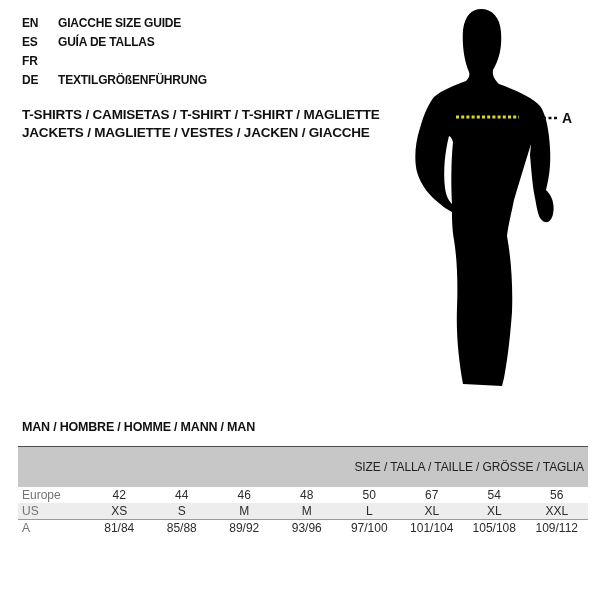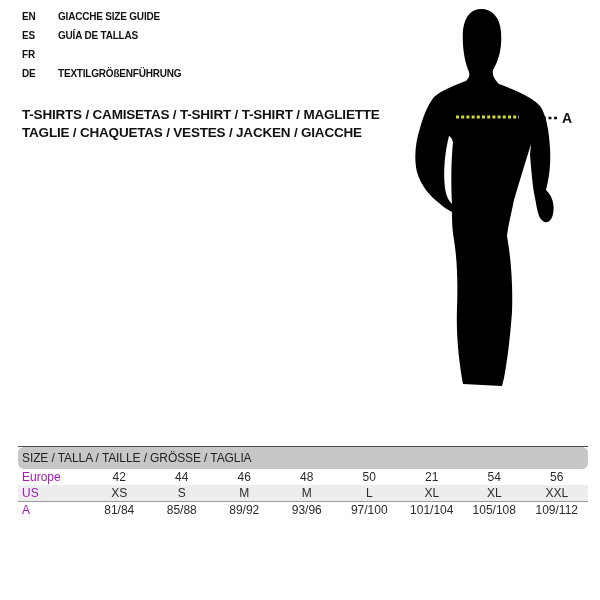--- a/index.html
+++ b/index.html
@@ -2,39 +2,39 @@
 <html><head>
 <meta charset="utf-8">
 <style>
   html,body{margin:0;padding:0;background:#fff;}
   .canvas{
     position:relative;width:600px;height:600px;background:#ffffff;
     font-family:"Liberation Sans",sans-serif;color:#111;overflow:hidden;
   }
   
   .lang-list{position:absolute;left:22px;top:11px;}
-  .lang-row{display:flex;height:19px;align-items:flex-start;font-weight:700;font-size:10px;letter-spacing:-0.2px;}
+  .lang-row{display:flex;height:19px;align-items:flex-end;font-weight:700;font-size:12px;letter-spacing:-0.2px;}
   .lang-code{width:36px;flex:0 0 36px;}
   
   .cats{position:absolute;left:22px;top:106px;font-weight:700;font-size:13.5px;line-height:18px;letter-spacing:-0.2px;}
   
   svg.fig{position:absolute;left:0;top:0;pointer-events:none;}
   
   .man-title{position:absolute;left:22px;top:420px;font-weight:700;font-size:12.5px;letter-spacing:-0.2px;}
   
   table.size-table{
     position:absolute;left:18px;top:446px;width:570px;
     border-collapse:collapse;font-size:12px;color:#2b2b2b;table-layout:fixed;
   }
   table.size-table th.hdr{
-    background:#c7c7c7;text-align:left;font-weight:400;font-size:12px;color:#222;
-    padding:4px 4px;height:14px;border-top:1px solid #4a4a4a;letter-spacing:-0.1px;border-radius:6px;
+    background:#c7c7c7;text-align:right;font-weight:400;font-size:12px;color:#222;
+    padding:13px 4px;height:14px;border-top:1px solid #4a4a4a;letter-spacing:-0.1px;
   }
   table.size-table td{height:16px;text-align:center;padding:0;font-weight:400;}
-  table.size-table td.lbl{text-align:left;padding-left:4px;color:#a21caf;}
+  table.size-table td.lbl{text-align:left;padding-left:4px;color:#737373;}
   table.size-table col.c-lbl{width:70px;}
   tr.shade td{background:#ededed;}
   tr.a-row td{border-top:1px solid #9a9a9a;}
   
   .footnote{position:absolute;left:22px;top:543px;font-weight:700;font-size:12.5px;letter-spacing:-0.2px;}
 </style>
 </head>
 <body>
 
 <div class="canvas">
@@ -52,21 +52,21 @@
       <span class="lang-code">FR</span>
     </div>
     <div class="lang-row">
       <span class="lang-code">DE</span>
       <span>TEXTILGRÖßENFÜHRUNG</span>
     </div>
   </div>
 
   <div class="cats">
     <div>T-SHIRTS / CAMISETAS / T-SHIRT / T-SHIRT / MAGLIETTE</div>
-    <div>TAGLIE / CHAQUETAS / VESTES / JACKEN / GIACCHE</div>
+    <div>JACKETS / MAGLIETTE / VESTES / JACKEN / GIACCHE</div>
   </div>
 
   <svg class="fig" width="600" height="600" viewBox="0 0 600 600">
     <path fill="#000000" d="
       M 481 9
       C 492 9 500 17 501 32
       C 502 46 500 58 493 70
       C 492 76 495 80 499 84
       C 515 90 532 97 540 106
       C 546 114 549 130 550 148
@@ -99,20 +99,21 @@
       C 445 152 443 170 445 188
       C 446 196 449 201 452 204
       C 451 185 451 162 453 142
       C 452 138 450 136 449 136
       Z"></path>
     <line x1="456" y1="117" x2="519" y2="117" stroke="#d7dc28" stroke-width="3" stroke-dasharray="3 2.2"></line>
     <line x1="543" y1="118" x2="559" y2="118" stroke="#111111" stroke-width="2.4" stroke-dasharray="3 2.5"></line>
     <text x="562" y="123" font-size="14" font-weight="700" fill="#111111">A</text>
   </svg>
 
+  <div class="man-title">MAN / HOMBRE / HOMME / MANN / MAN</div>
 
   <table class="size-table">
     <colgroup>
       <col class="c-lbl">
         <col>
         <col>
         <col>
         <col>
         <col>
         <col>
@@ -123,21 +124,21 @@
         <tr>
       <th class="hdr" colspan="9">SIZE / TALLA / TAILLE / GRÖSSE / TAGLIA</th>
     </tr>
     <tr>
       <td class="lbl">Europe</td>
       <td>42</td>
       <td>44</td>
       <td>46</td>
       <td>48</td>
       <td>50</td>
-      <td>21</td>
+      <td>67</td>
       <td>54</td>
       <td>56</td>
     </tr>
     <tr class="shade">
       <td class="lbl">US</td>
       <td>XS</td>
       <td>S</td>
       <td>M</td>
       <td>M</td>
       <td>L</td>

